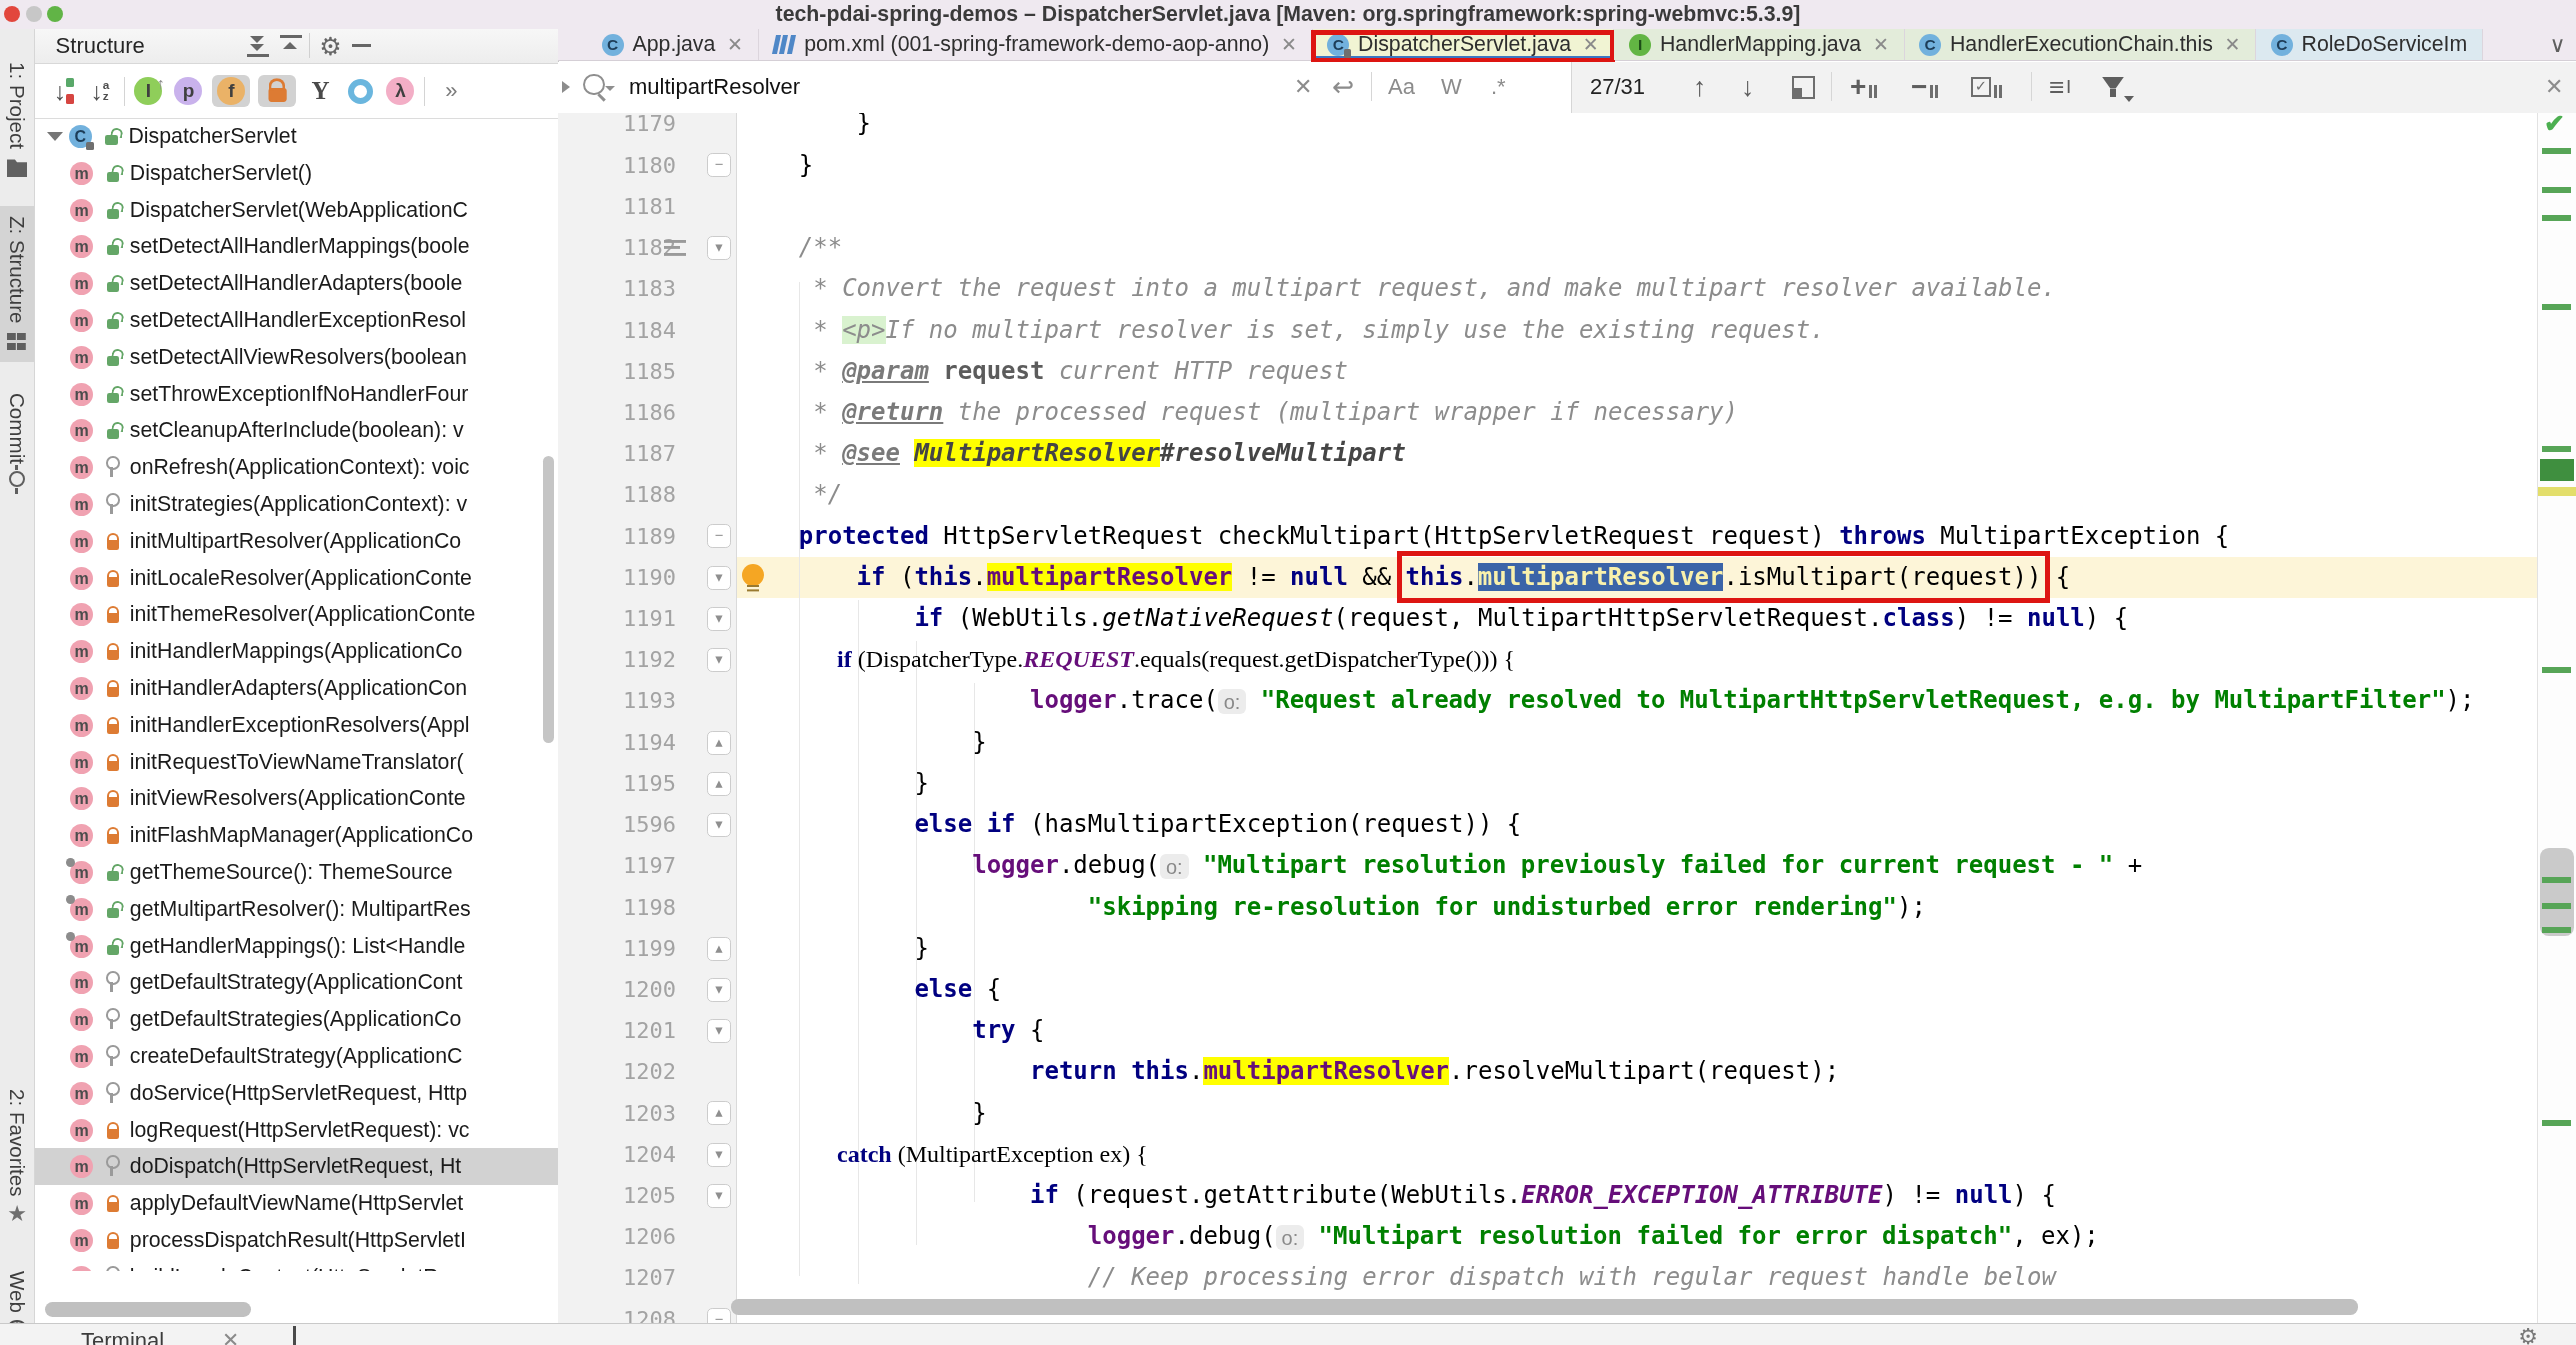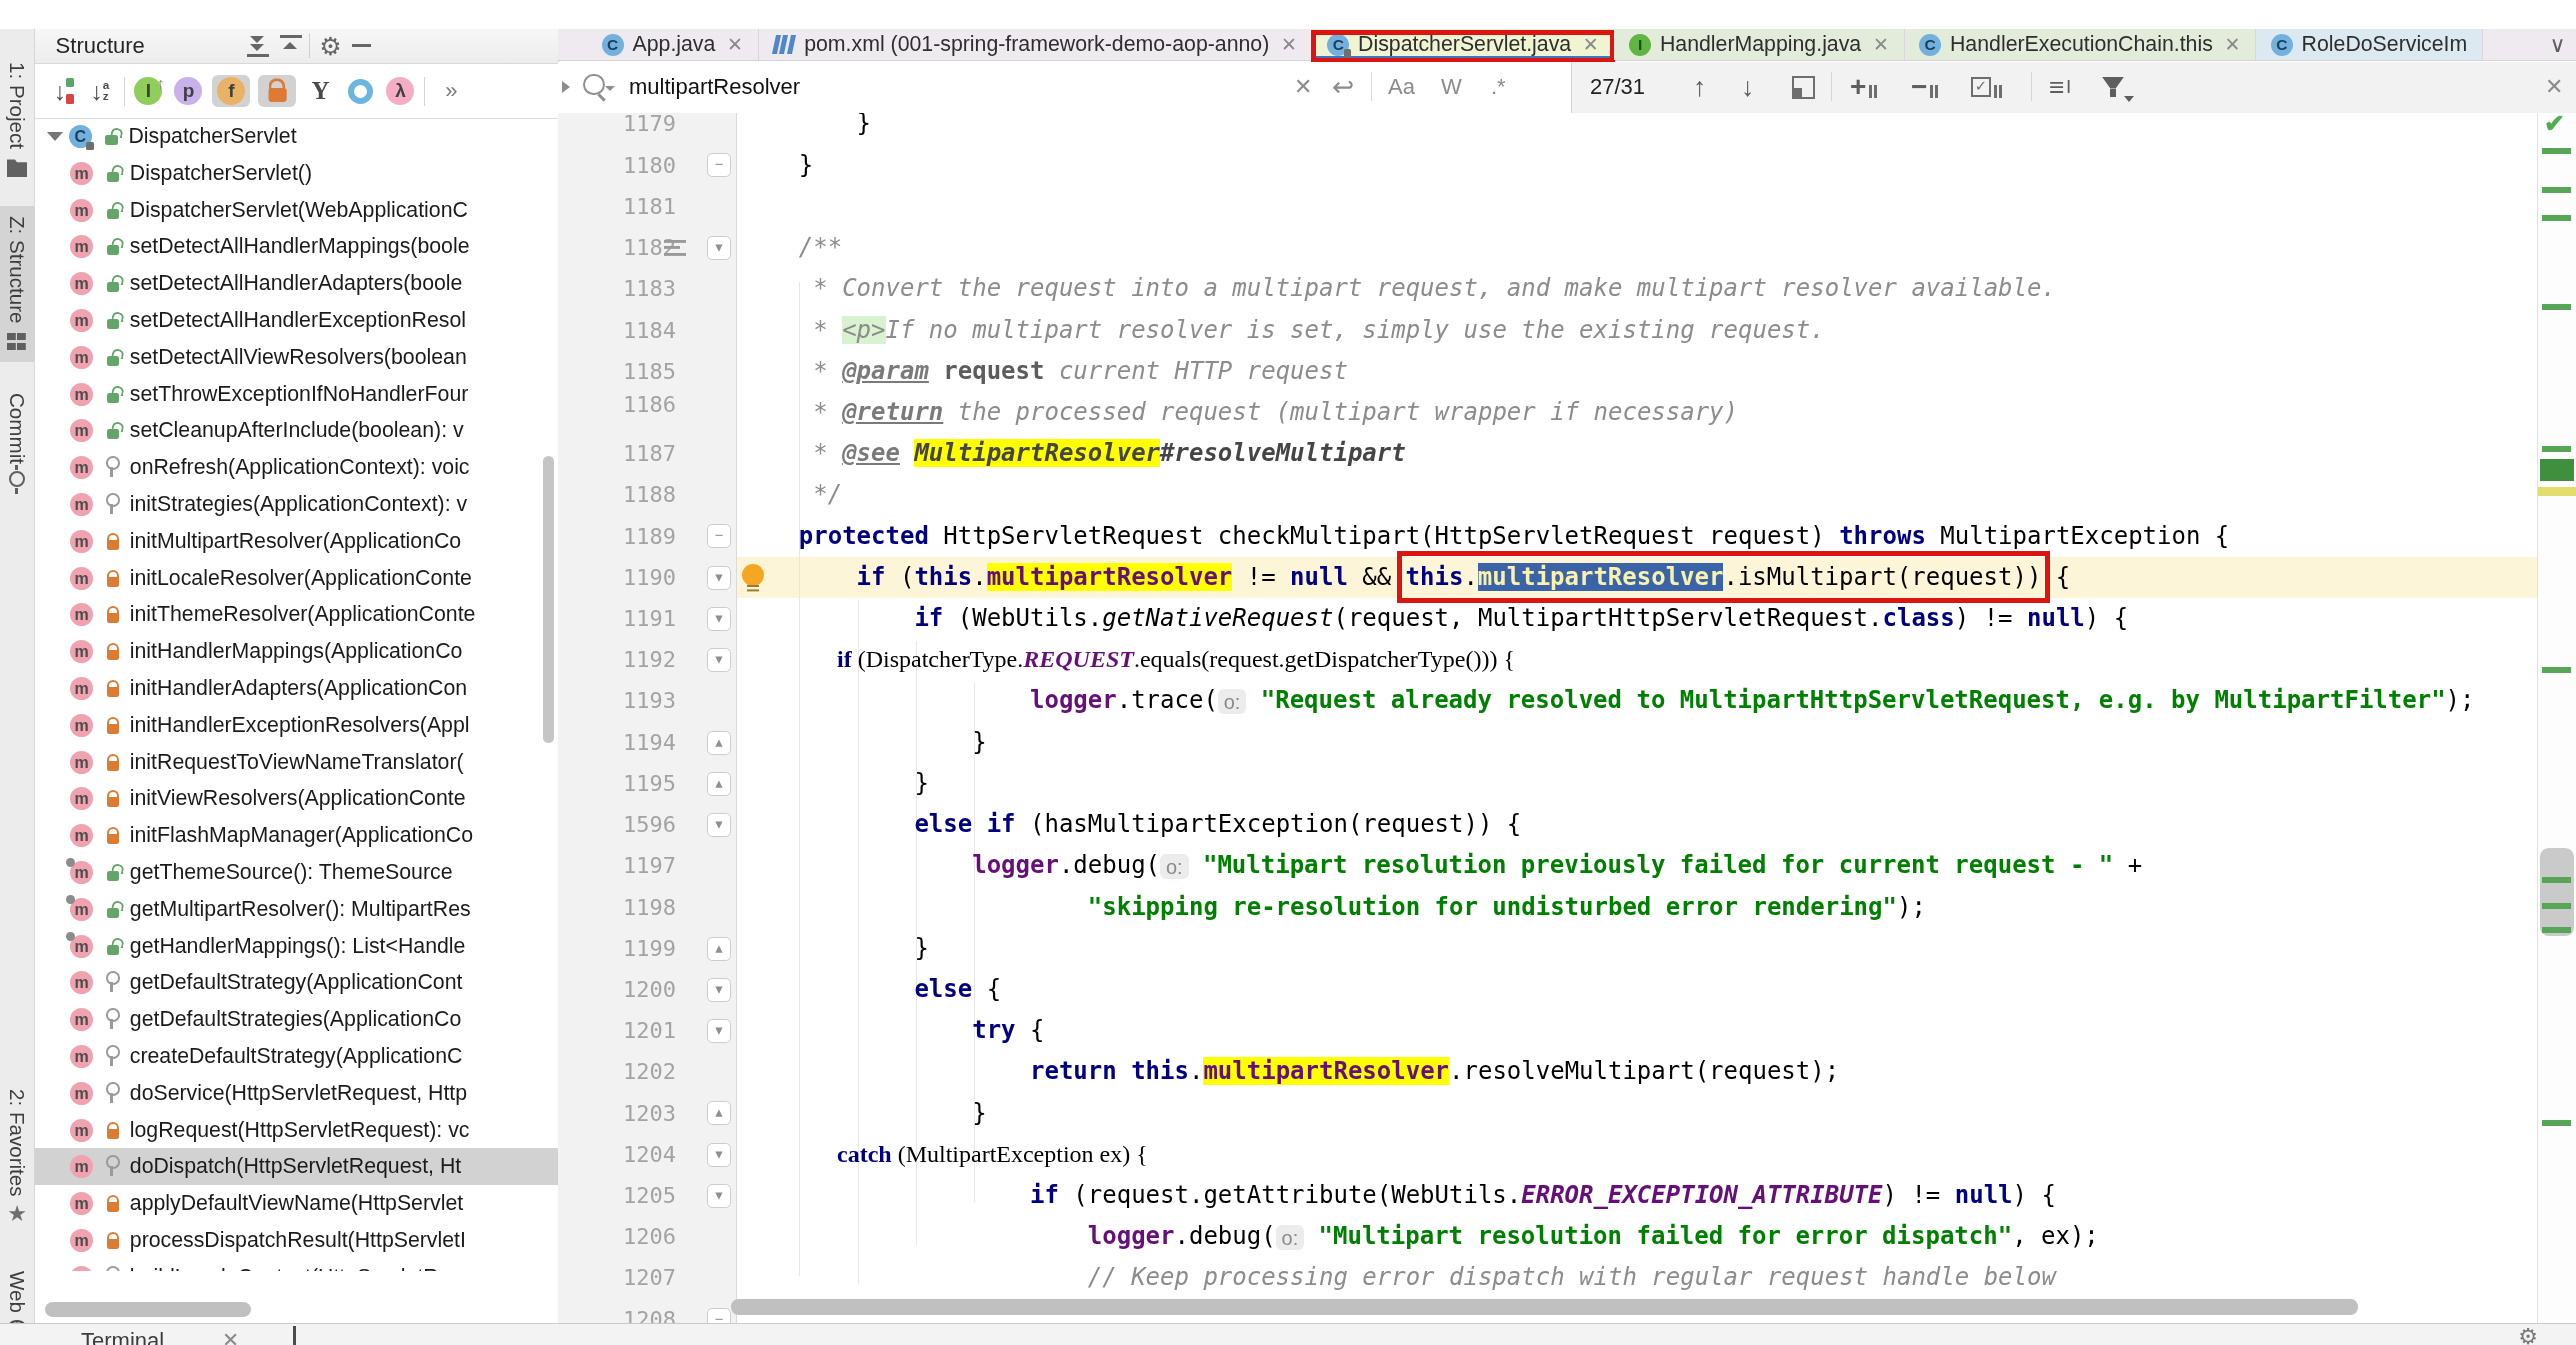--- a/index.html
+++ b/index.html
@@ -167,20 +167,26 @@
   .bterm{position:absolute;left:81px;top:3.7px;font-size:22px;color:#3c3c3c;}
   .btermx{position:absolute;left:222px;top:3.7px;font-size:20.6px;color:#8a8a8a;}
   .bcaret{position:absolute;left:293px;top:1.5px;width:2.9px;height:22px;background:#4a4a4a;}
   .bgear{position:absolute;right:38px;top:0px;font-size:22px;color:#777;}
 </style>
 </head>
 <body>
 
 <div class="app">
 
+  <div class="titlebar">
+    <span class="tl" style="left: 4.4px; background: rgb(226, 70, 61);"></span>
+    <span class="tl" style="left: 26px; background: rgb(199, 199, 199);"></span>
+    <span class="tl" style="left: 47px; background: rgb(97, 180, 70);"></span>
+    <div class="title">tech-pdai-spring-demos – DispatcherServlet.java [Maven: org.springframework:spring-webmvc:5.3.9]</div>
+  </div>
 
   <div class="leftstrip" id="leftstrip">
       <div class="vbtn" style="top: 33px;">
         <span class="vtext">1: Project</span>
         <span class="mini-icon folder-icon"></span>
       </div>
       <div class="vbtn active" style="top: 177px;">
         <span class="vtext">Z: Structure</span>
         <span class="mini-icon structure-icon"></span>
       </div>
@@ -576,21 +582,21 @@
         <div class="lnum" style="top: -9.6px;">1179</div>
         <div class="lnum" style="top: 32px;">1180</div>
         <div class="fold" style="top: 40px;">−</div>
         <div class="lnum" style="top: 73px;">1181</div>
         <div class="lnum" style="top: 114px;">1182</div>
         <div class="fold" style="top: 123px;">▾</div>
         <div class="docicon" style="top: 125px;"></div>
         <div class="lnum" style="top: 155px;">1183</div>
         <div class="lnum" style="top: 197px;">1184</div>
         <div class="lnum" style="top: 238px;">1185</div>
-        <div class="lnum" style="top: 271px;">1186</div>
+        <div class="lnum" style="top: 279px;">1186</div>
         <div class="lnum" style="top: 320px;">1187</div>
         <div class="lnum" style="top: 361px;">1188</div>
         <div class="lnum" style="top: 403px;">1189</div>
         <div class="fold" style="top: 411px;">−</div>
         <div class="lnum" style="top: 444px;">1190</div>
         <div class="fold" style="top: 453px;">▾</div>
         <div class="lnum" style="top: 485px;">1191</div>
         <div class="fold" style="top: 494px;">▾</div>
         <div class="lnum" style="top: 526px;">1192</div>
         <div class="fold" style="top: 535px;">▾</div>

